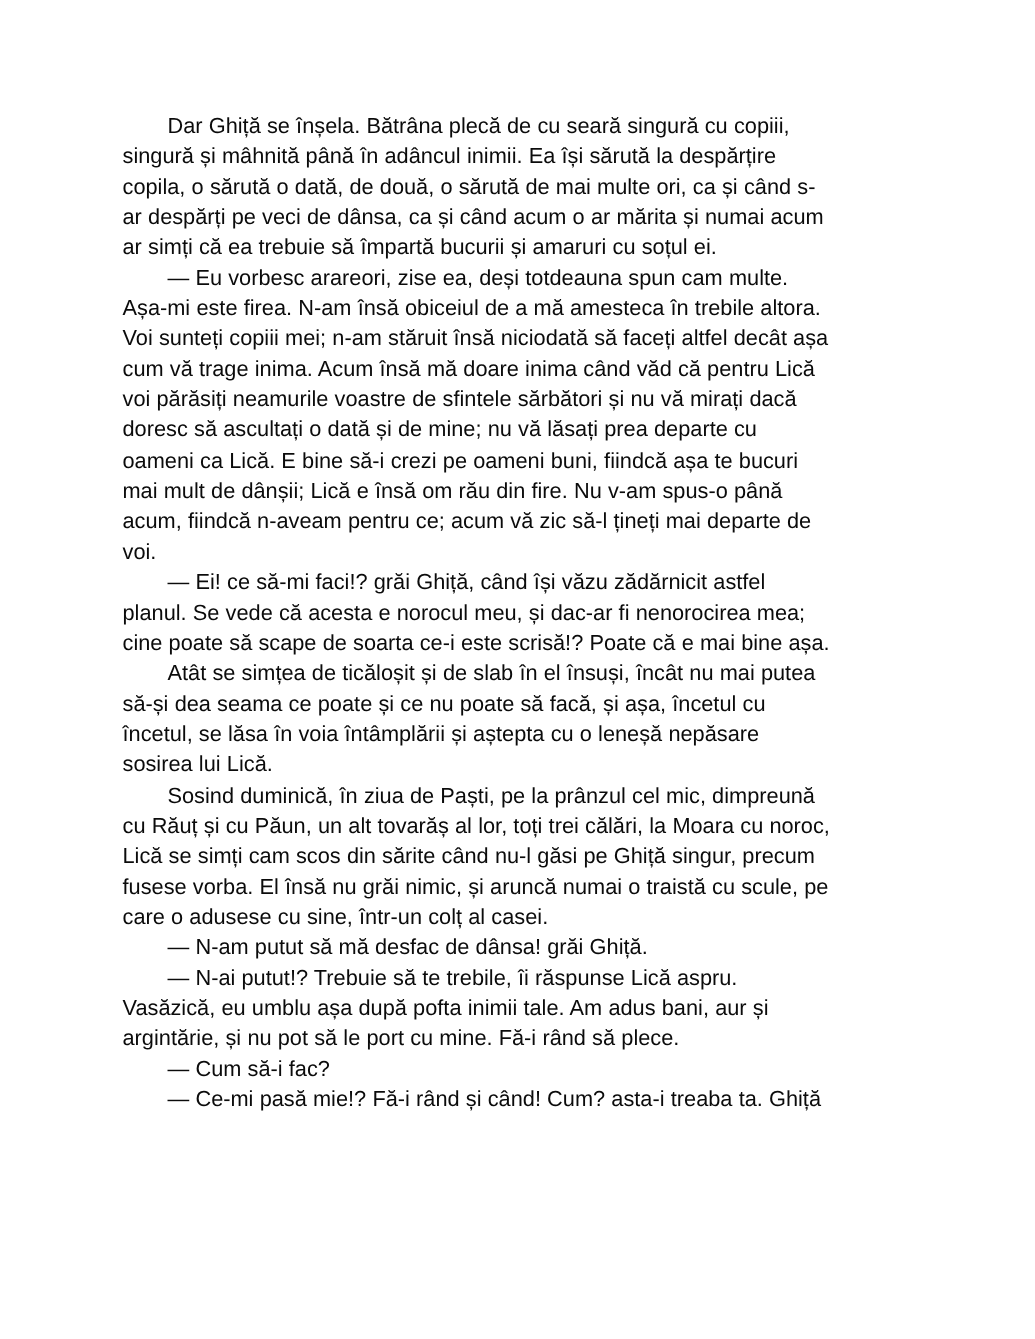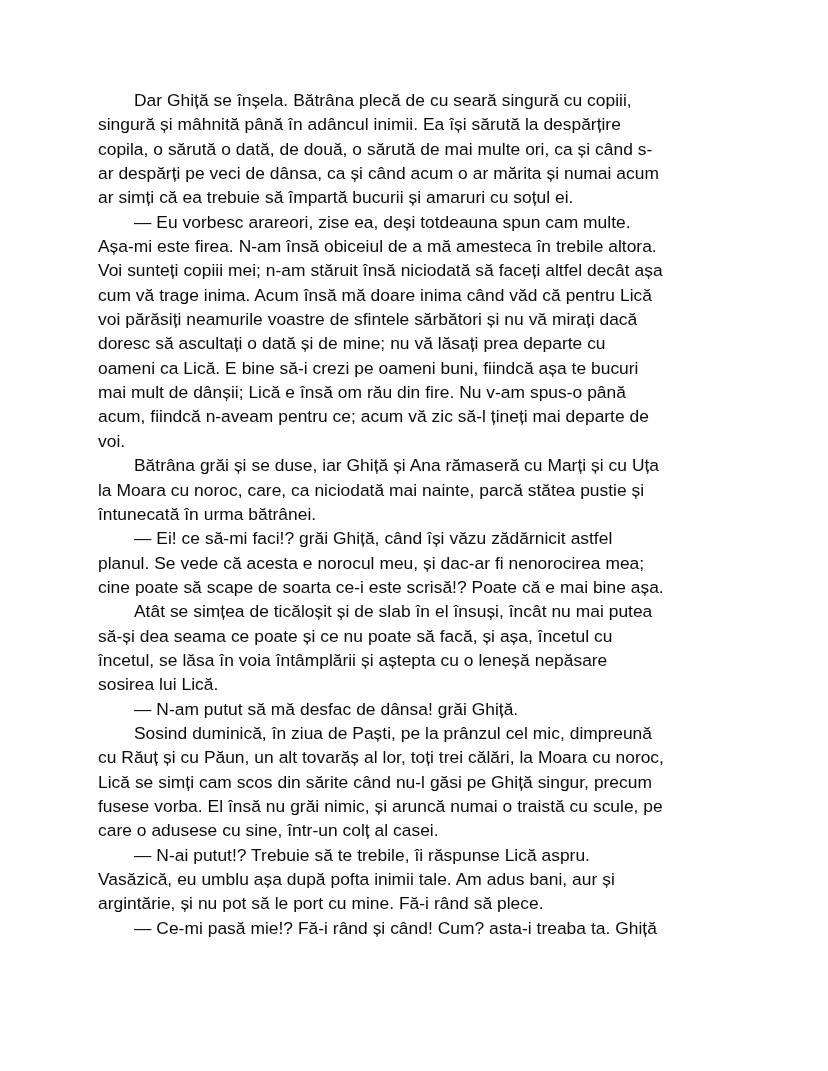--- a/index.html
+++ b/index.html
@@ -53,34 +53,32 @@
     <p class="para">— Eu vorbesc arareori, zise ea, deși totdeauna spun cam multe.
 Așa-mi este firea. N-am însă obiceiul de a mă amesteca în trebile altora.
 Voi sunteți copiii mei; n-am stăruit însă niciodată să faceți altfel decât așa
 cum vă trage inima. Acum însă mă doare inima când văd că pentru Lică
 voi părăsiți neamurile voastre de sfintele sărbători și nu vă mirați dacă
 doresc să ascultați o dată și de mine; nu vă lăsați prea departe cu
 oameni ca Lică. E bine să-i crezi pe oameni buni, fiindcă așa te bucuri
 mai mult de dânșii; Lică e însă om rău din fire. Nu v-am spus-o până
 acum, fiindcă n-aveam pentru ce; acum vă zic să-l țineți mai departe de
 voi.</p>
-    <p class="para">Bătrâna grăi și se duse, iar Ghiță și Ana rămaseră cu Marți și cu Uța
-la Moara cu noroc, care, ca niciodată mai nainte, parcă stătea pustie și
-întunecată în urma bătrânei.</p>
     <p class="para">— Ei! ce să-mi faci!? grăi Ghiță, când își văzu zădărnicit astfel
 planul. Se vede că acesta e norocul meu, și dac-ar fi nenorocirea mea;
 cine poate să scape de soarta ce-i este scrisă!? Poate că e mai bine așa.</p>
     <p class="para">Atât se simțea de ticăloșit și de slab în el însuși, încât nu mai putea
 să-și dea seama ce poate și ce nu poate să facă, și așa, încetul cu
 încetul, se lăsa în voia întâmplării și aștepta cu o leneșă nepăsare
 sosirea lui Lică.</p>
-    <p class="para">— N-am putut să mă desfac de dânsa! grăi Ghiță.</p>
     <p class="para">Sosind duminică, în ziua de Paști, pe la prânzul cel mic, dimpreună
 cu Răuț și cu Păun, un alt tovarăș al lor, toți trei călări, la Moara cu noroc,
 Lică se simți cam scos din sărite când nu-l găsi pe Ghiță singur, precum
 fusese vorba. El însă nu grăi nimic, și aruncă numai o traistă cu scule, pe
 care o adusese cu sine, într-un colț al casei.</p>
+    <p class="para">— N-am putut să mă desfac de dânsa! grăi Ghiță.</p>
     <p class="para">— N-ai putut!? Trebuie să te trebile, îi răspunse Lică aspru.
 Vasăzică, eu umblu așa după pofta inimii tale. Am adus bani, aur și
 argintărie, și nu pot să le port cu mine. Fă-i rând să plece.</p>
+    <p class="para">— Cum să-i fac?</p>
     <p class="para">— Ce-mi pasă mie!? Fă-i rând și când! Cum? asta-i treaba ta. Ghiță</p>
   </div>
 </div>
 
 </body></html>

